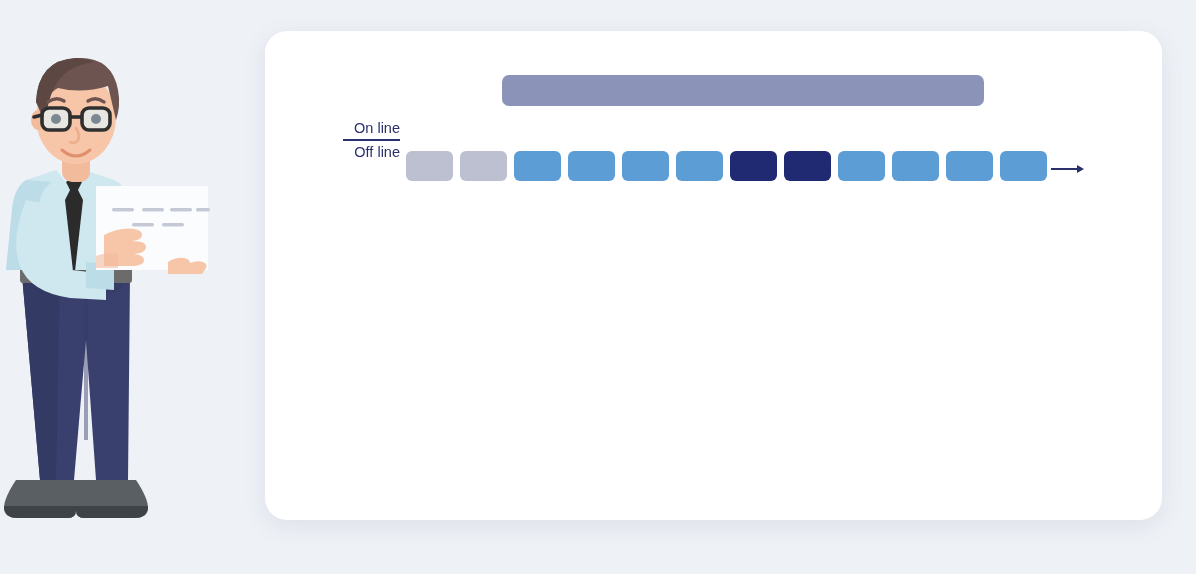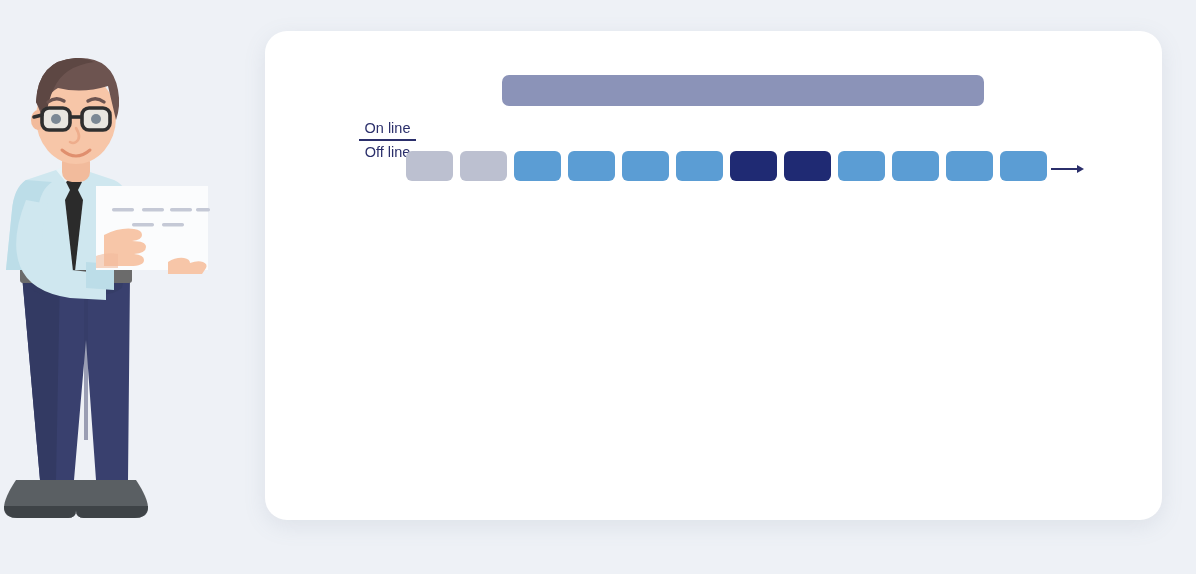--- a/index.html
+++ b/index.html
@@ -51,24 +51,24 @@
   #timeline {
     position: absolute;
     left: 0;
     top: 0;
     width: 100%;
     height: 100%;
   }
 
   .axis-labels {
     position: absolute;
-    left: 94px;
+    left: 78px;
     top: 87px;
     width: 57px;
-    text-align: center;
+    text-align: right;
     color: #2b2f6b;
     font-size: 14.5px;
     line-height: 20px;
   }
   .axis-labels .rule {
     height: 1.5px;
     background: #2b2f6b;
     margin: 1px 0 1px 0;
     width: 57px;
   }

